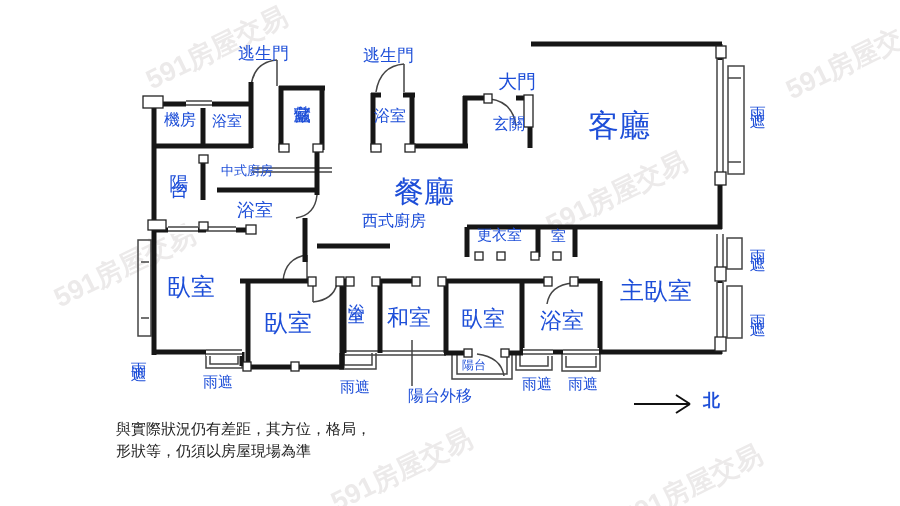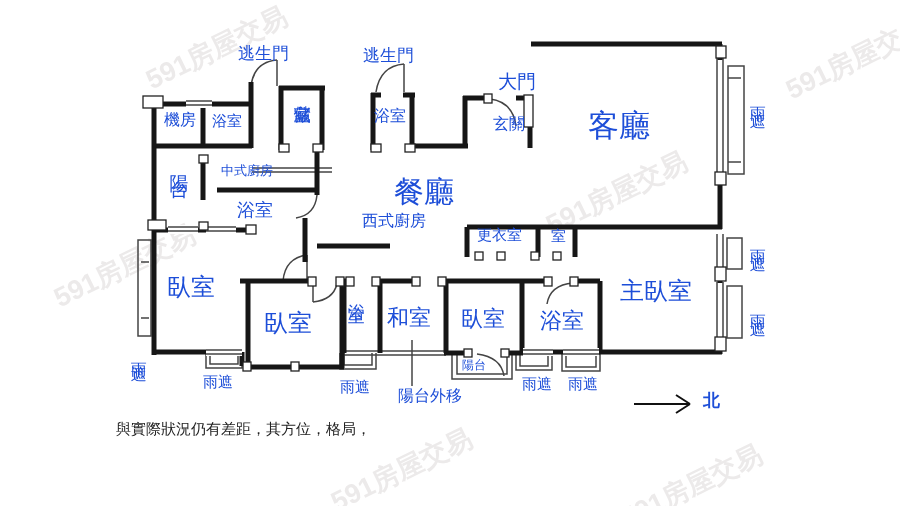--- a/index.html
+++ b/index.html
@@ -178,20 +178,21 @@
 
   <div class="lbl v" style="left:130px;top:350px;font-size:16px;letter-spacing:3px;">雨遮</div>
   <div class="lbl v" style="left:749px;top:94px;font-size:16px;letter-spacing:6px;">雨遮</div>
   <div class="lbl v" style="left:749px;top:237px;font-size:16px;letter-spacing:6px;">雨遮</div>
   <div class="lbl v" style="left:749px;top:302px;font-size:16px;letter-spacing:6px;">雨遮</div>
   <div class="lbl" style="left:203px;top:374px;font-size:15px;">雨遮</div>
   <div class="lbl" style="left:340px;top:379px;font-size:15px;">雨遮</div>
   <div class="lbl" style="left:522px;top:376px;font-size:15px;">雨遮</div>
   <div class="lbl" style="left:568px;top:376px;font-size:15px;">雨遮</div>
 
-  <div class="lbl" style="left:398px;top:388px;font-size:16px;">陽台外移</div>
+  <div class="lbl" style="left:408px;top:388px;font-size:16px;">陽台外移</div>
   <div class="lbl north-label" style="left:703px;top:392px;font-size:17px;">北</div>
 
   <div class="disclaimer">
     <div>與實際狀況仍有差距，其方位，格局，</div>
+    <div>形狀等，仍須以房屋現場為準</div>
   </div>
 
 </div>
 
 </body></html>

